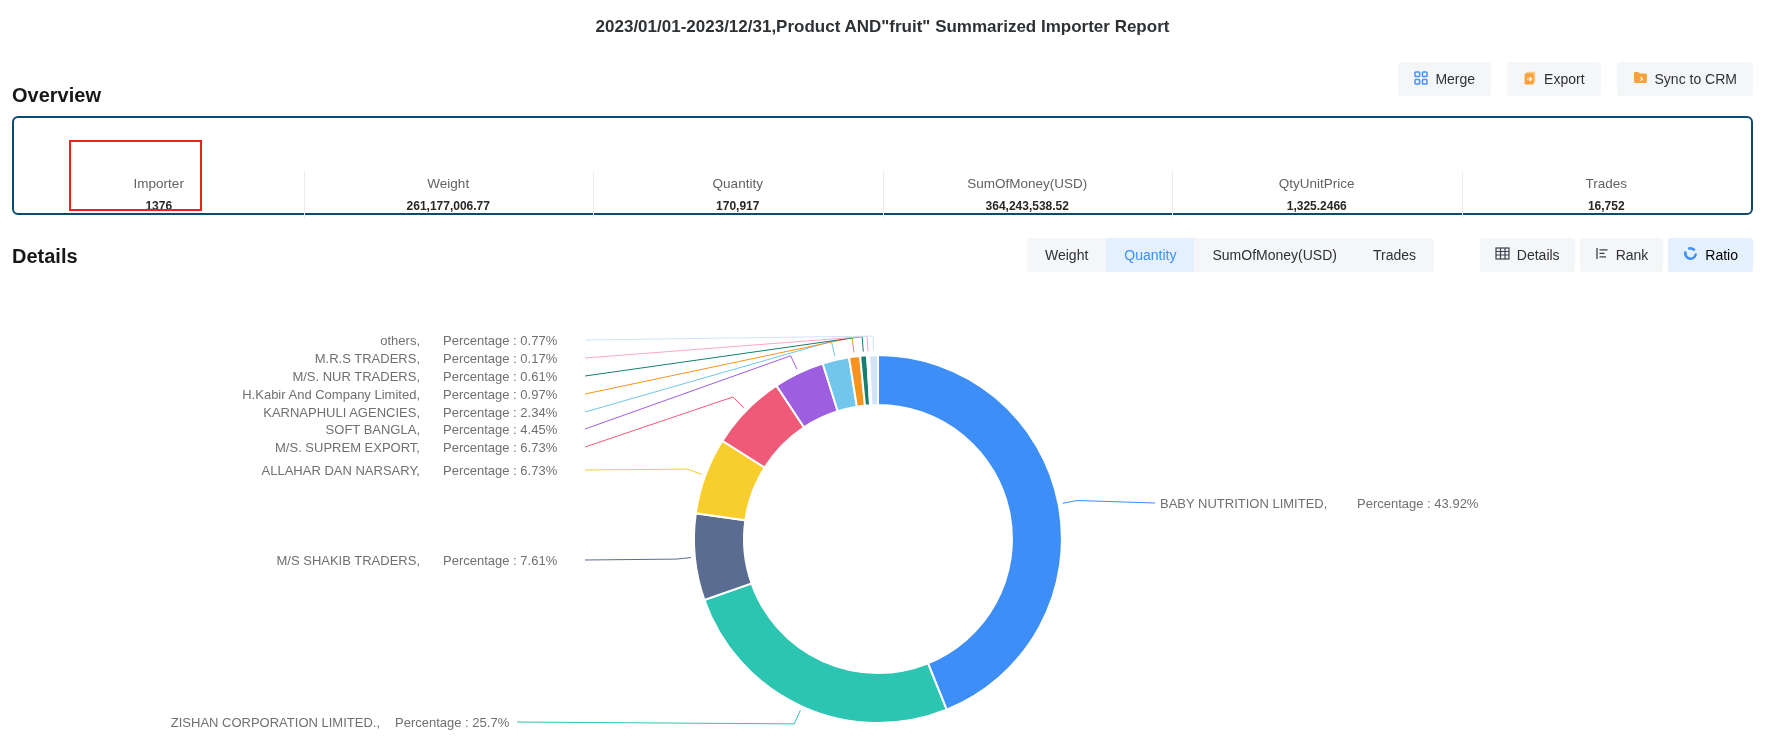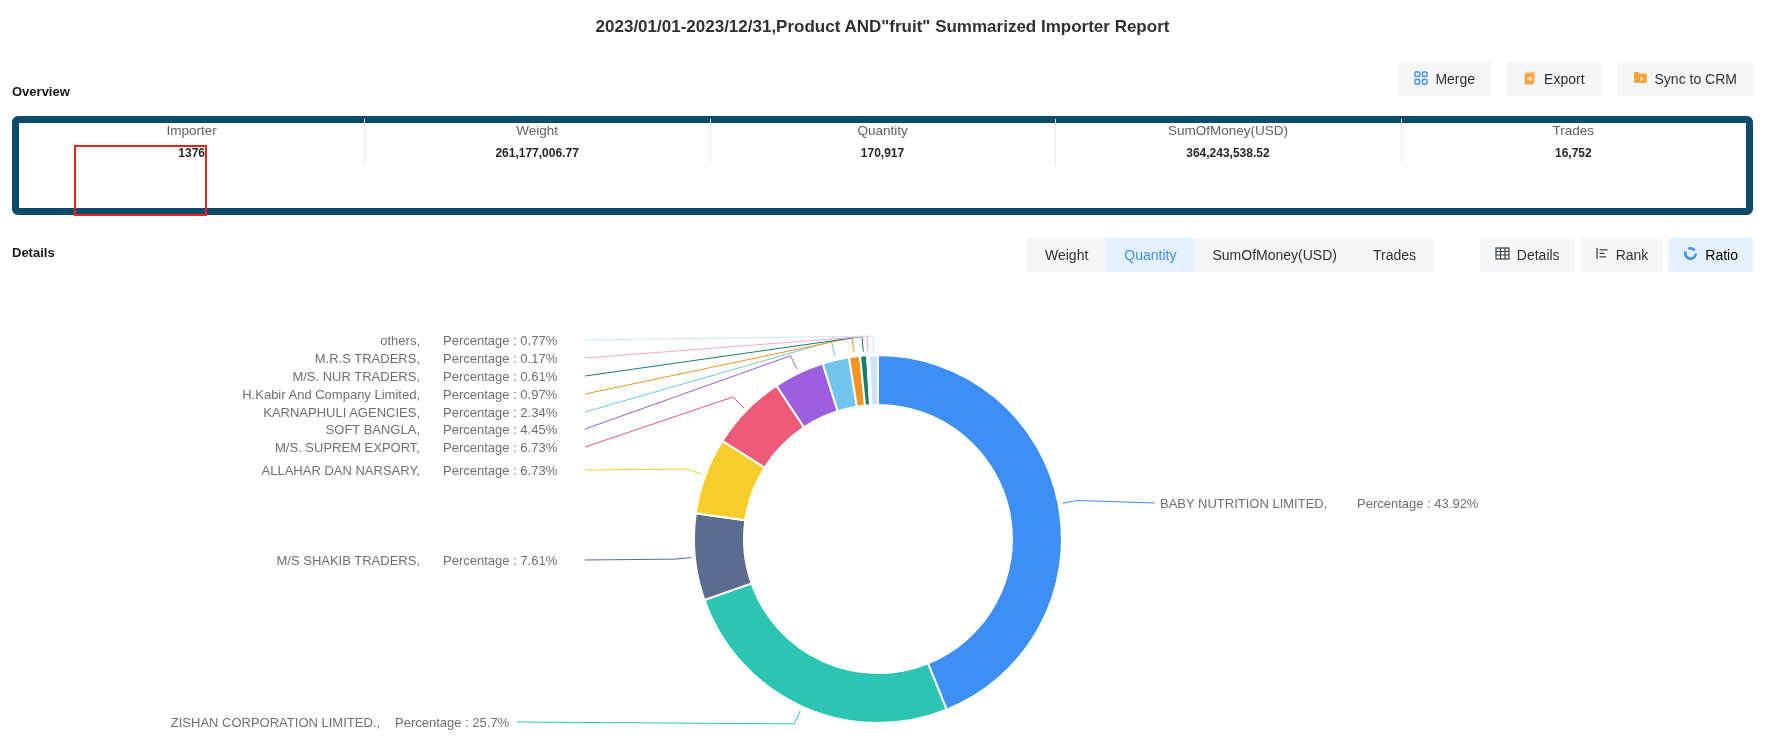--- a/index.html
+++ b/index.html
@@ -1,30 +1,30 @@
 <!DOCTYPE html>
 <html><head>
 <meta charset="utf-8">
 <style>
   *{box-sizing:border-box;margin:0;padding:0}
   html,body{background:#fff}
   body{font-family:"Liberation Sans",sans-serif;color:#303133}
   .page{position:relative;width:1765px;height:741px;background:#fff;overflow:hidden}
   .report-title{position:absolute;top:17px;left:0;width:100%;text-align:center;
     font-size:17px;font-weight:600;color:#2f3235}
-  .section-heading{position:absolute;font-size:13px;font-weight:700;color:#17181a}
+  .section-heading{position:absolute;font-size:20px;font-weight:700;color:#17181a}
   #overview-heading{left:12px;top:84px}
   #details-heading{left:12px;top:245px}
   .actions{position:absolute;right:12px;top:62px;display:flex;gap:16px}
   .btn{display:inline-flex;align-items:center;justify-content:center;gap:7px;height:34px;
     padding:0 16px;background:#f5f6f8;border:none;border-radius:3px;font-size:14px;
     color:#303133;cursor:pointer;font-family:"Liberation Sans",sans-serif}
   .btn svg{flex:0 0 auto}
   .stats-card{position:absolute;left:12px;top:116px;width:1741px;height:99px;
-    border:7px solid #0c4a6e;border-radius:6px;background:#fff;display:flex;align-items:flex-start}
+    border:2px solid #0c4a6e;border-radius:6px;background:#fff;display:flex;align-items:flex-end}
   .stat{flex:1;display:flex;flex-direction:column;align-items:center;gap:8px;position:relative}
   .stat + .stat::before{content:"";position:absolute;left:0;top:50%;transform:translateY(-50%);
     width:1px;height:46px;background:#e8ebf0}
   .stat-label{font-size:13.5px;color:#606266}
   .stat-value{font-size:12px;font-weight:700;color:#26282b}
   .red-box{position:absolute;left:55px;top:22px;width:133px;height:71px;
     border:2px solid #e8221c;pointer-events:none}
   .tabs{position:absolute;left:1027px;top:238px;height:34px;display:flex;
     background:#f5f6f8;border-radius:3px;overflow:hidden}
   .tab{display:flex;align-items:center;padding:0 18px;font-size:14px;color:#303133;cursor:pointer}
@@ -85,20 +85,24 @@
         <div class="stat-label">Weight</div>
         <div class="stat-value">261,177,006.77</div>
       </div>
       <div class="stat">
         <div class="stat-label">Quantity</div>
         <div class="stat-value">170,917</div>
       </div>
       <div class="stat">
         <div class="stat-label">SumOfMoney(USD)</div>
         <div class="stat-value">364,243,538.52</div>
+      </div>
+      <div class="stat">
+        <div class="stat-label">QtyUnitPrice</div>
+        <div class="stat-value">1,325.2466</div>
       </div>
       <div class="stat">
         <div class="stat-label">Trades</div>
         <div class="stat-value">16,752</div>
       </div>
       <div class="red-box"></div>
   </div>
 
   <div class="section-heading" id="details-heading">Details</div>
 

